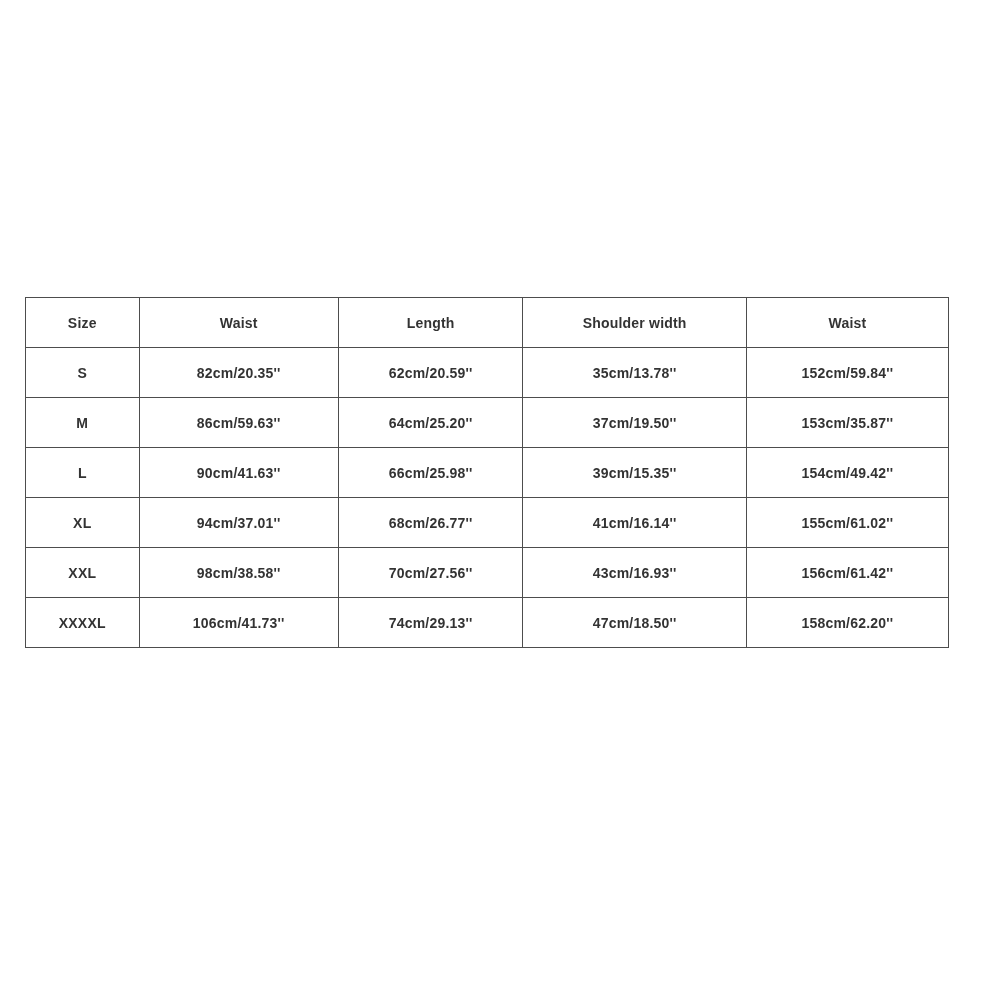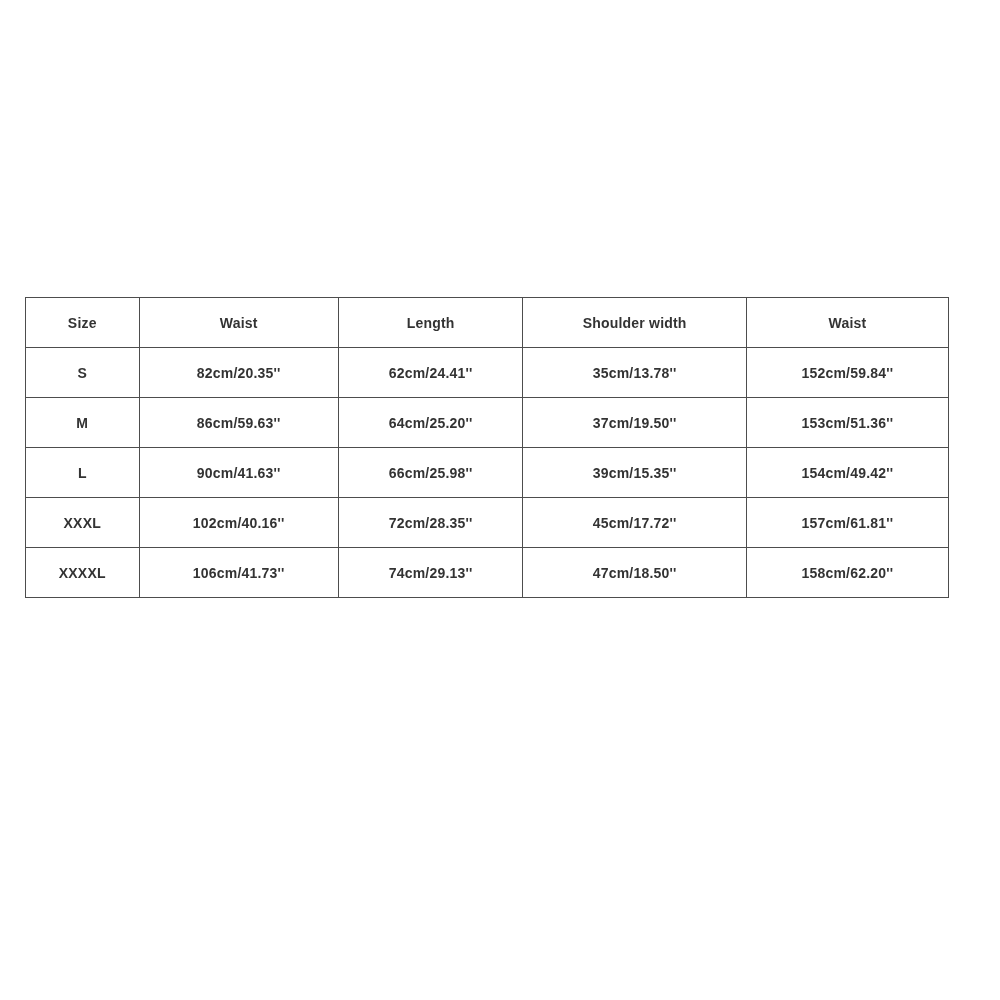--- a/index.html
+++ b/index.html
@@ -61,44 +61,51 @@
             <th>Waist</th>
             <th>Length</th>
             <th>Shoulder width</th>
             <th>Waist</th>
           </tr>
       </thead>
       <tbody>
           <tr>
             <td>S</td>
             <td>82cm/20.35''</td>
-            <td>62cm/24.41''</td>
+            <td>62cm/20.59''</td>
             <td>35cm/13.78''</td>
             <td>152cm/59.84''</td>
           </tr>
           <tr>
             <td>M</td>
             <td>86cm/59.63''</td>
             <td>64cm/25.20''</td>
             <td>37cm/19.50''</td>
-            <td>153cm/51.36''</td>
+            <td>153cm/35.87''</td>
           </tr>
           <tr>
             <td>L</td>
             <td>90cm/41.63''</td>
             <td>66cm/25.98''</td>
             <td>39cm/15.35''</td>
             <td>154cm/49.42''</td>
           </tr>
           <tr>
-            <td>XXXL</td>
-            <td>102cm/40.16''</td>
-            <td>72cm/28.35''</td>
-            <td>45cm/17.72''</td>
-            <td>157cm/61.81''</td>
+            <td>XL</td>
+            <td>94cm/37.01''</td>
+            <td>68cm/26.77''</td>
+            <td>41cm/16.14''</td>
+            <td>155cm/61.02''</td>
+          </tr>
+          <tr>
+            <td>XXL</td>
+            <td>98cm/38.58''</td>
+            <td>70cm/27.56''</td>
+            <td>43cm/16.93''</td>
+            <td>156cm/61.42''</td>
           </tr>
           <tr>
             <td>XXXXL</td>
             <td>106cm/41.73''</td>
             <td>74cm/29.13''</td>
             <td>47cm/18.50''</td>
             <td>158cm/62.20''</td>
           </tr>
         </tbody>
     </table>

